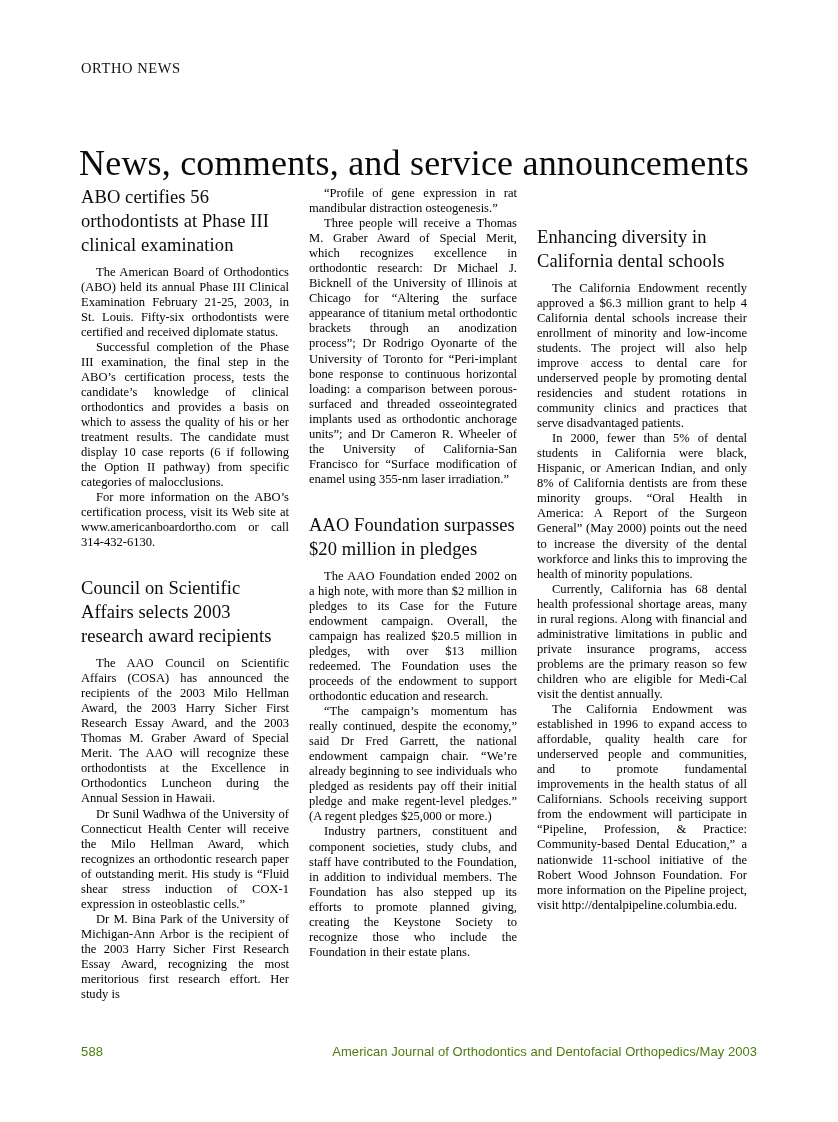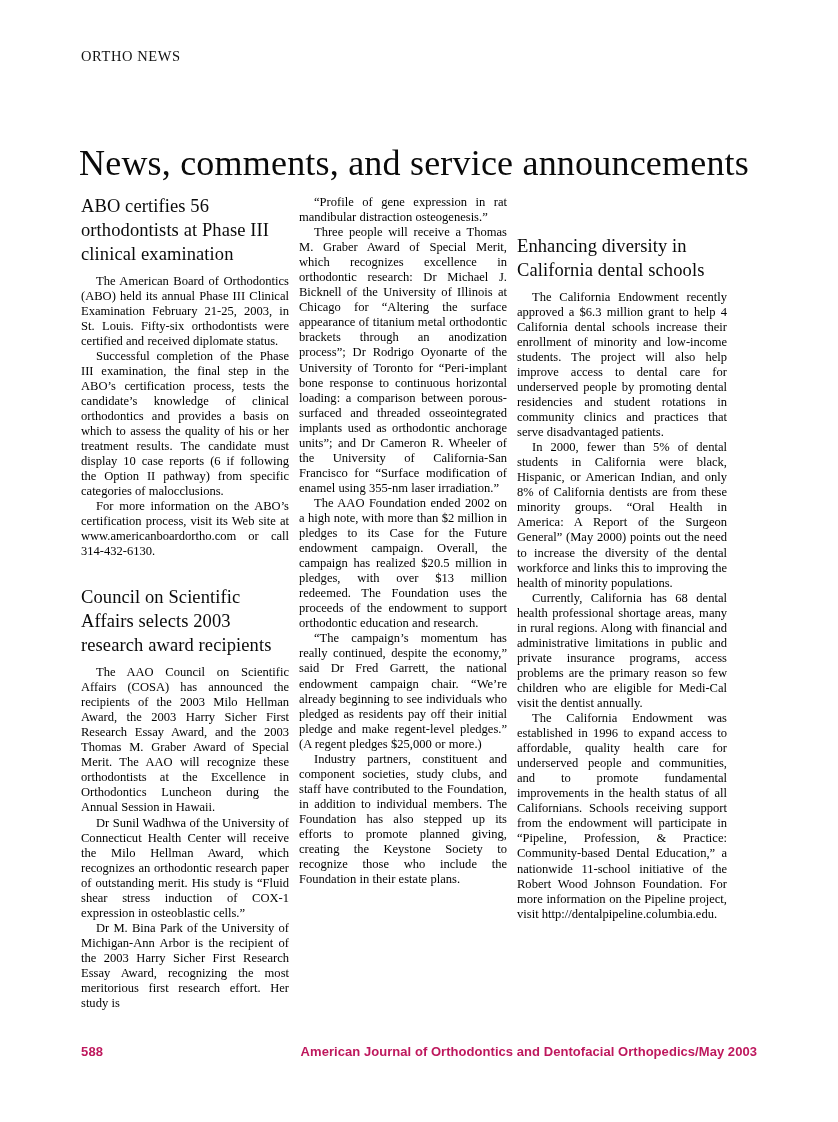--- a/index.html
+++ b/index.html
@@ -15,21 +15,21 @@
     position: relative;
     width: 838px;
     height: 1122px;
     background: #ffffff;
     overflow: hidden;
     box-sizing: border-box;
   }
   .running-head {
     position: absolute;
     left: 81px;
-    top: 48px;
+    top: 60px;
     font-family: "Liberation Serif", "DejaVu Serif", serif;
     font-size: 14.5px;
     letter-spacing: 0.6px;
     color: #111;
   }
   .article-title {
     position: absolute;
     left: 79px;
     top: 118px;
     font-family: "Liberation Serif", "DejaVu Serif", serif;
@@ -39,22 +39,21 @@
     color: #0a0a0a;
     white-space: nowrap;
   }
   .columns {
     position: absolute;
     left: 81px;
     top: 186px;
     width: 676px;
     height: 840px;
     display: flex;
-    gap: 10px;
-    margin-top: 9px;
+    gap: 20px;
   }
   .col {
     width: 208px;
     position: relative;
   }
   .col-3 { width: 210px; }
   h2.sec-head {
     font-family: "Liberation Serif", "DejaVu Serif", serif;
     font-size: 18.5px;
     font-weight: normal;
@@ -81,22 +80,22 @@
     hyphens: none;
     word-spacing: 0.1px;
   }
   .footer {
     position: absolute;
     left: 81px;
     top: 1044px;
     width: 676px;
     font-family: "Liberation Sans", "DejaVu Sans", sans-serif;
     font-size: 13px;
-    font-weight: bold;
-    color: #be185d;
+    font-weight: normal;
+    color: #4d7c0f;
     display: flex;
     align-items: flex-end;
   }
   .footer .folio {
     width: 200px;
     text-align: left;
     letter-spacing: 0.2px;
   }
   .footer .journal {
     flex: 1;
@@ -124,20 +123,21 @@
       <h2 class="sec-head spaced-top">Council on Scientific Affairs selects 2003 research award recipients</h2>
       <p class="body">The AAO Council on Scientific Affairs (COSA) has announced the recipients of the 2003 Milo Hellman Award, the 2003 Harry Sicher First Research Essay Award, and the 2003 Thomas M. Graber Award of Special Merit. The AAO will recognize these orthodontists at the Excellence in Orthodontics Luncheon during the Annual Session in Hawaii.</p>
       <p class="body">Dr Sunil Wadhwa of the University of Connecticut Health Center will receive the Milo Hellman Award, which recognizes an orthodontic research paper of outstanding merit. His study is “Fluid shear stress induction of COX-1 expression in osteoblastic cells.”</p>
       <p class="body">Dr M. Bina Park of the University of Michigan-Ann Arbor is the recipient of the 2003 Harry Sicher First Research Essay Award, recognizing the most meritorious first research effort. Her study is</p>
     </div>
 
     <div class="col">
       <p class="body">“Profile of gene expression in rat mandibular distraction osteogenesis.”</p>
       <p class="body">Three people will receive a Thomas M. Graber Award of Special Merit, which recognizes excellence in orthodontic research: Dr Michael J. Bicknell of the University of Illinois at Chicago for “Altering the surface appearance of titanium metal orthodontic brackets through an anodization process”; Dr Rodrigo Oyonarte of the University of Toronto for “Peri-implant bone response to continuous horizontal loading: a comparison between porous-surfaced and threaded osseointegrated implants used as orthodontic anchorage units”; and Dr Cameron R. Wheeler of the University of California-San Francisco for “Surface modification of enamel using 355-nm laser irradiation.”</p>
 
+      <h2 class="sec-head spaced-top">AAO Foundation surpasses $20 million in pledges</h2>
       <p class="body">The AAO Foundation ended 2002 on a high note, with more than $2 million in pledges to its Case for the Future endowment campaign. Overall, the campaign has realized $20.5 million in pledges, with over $13 million redeemed. The Foundation uses the proceeds of the endowment to support orthodontic education and research.</p>
       <p class="body">“The campaign’s momentum has really continued, despite the economy,” said Dr Fred Garrett, the national endowment campaign chair. “We’re already beginning to see individuals who pledged as residents pay off their initial pledge and make regent-level pledges.” (A regent pledges $25,000 or more.)</p>
       <p class="body">Industry partners, constituent and component societies, study clubs, and staff have contributed to the Foundation, in addition to individual members. The Foundation has also stepped up its efforts to promote planned giving, creating the Keystone Society to recognize those who include the Foundation in their estate plans.</p>
     </div>
 
     <div class="col col-3">
 
       <h2 class="sec-head spaced-top-lg">Enhancing diversity in California dental schools</h2>
       <p class="body">The California Endowment recently approved a $6.3 million grant to help 4 California dental schools increase their enrollment of minority and low-income students. The project will also help improve access to dental care for underserved people by promoting dental residencies and student rotations in community clinics and practices that serve disadvantaged patients.</p>
       <p class="body">In 2000, fewer than 5% of dental students in California were black, Hispanic, or American Indian, and only 8% of California dentists are from these minority groups. “Oral Health in America: A Report of the Surgeon General” (May 2000) points out the need to increase the diversity of the dental workforce and links this to improving the health of minority populations.</p>

